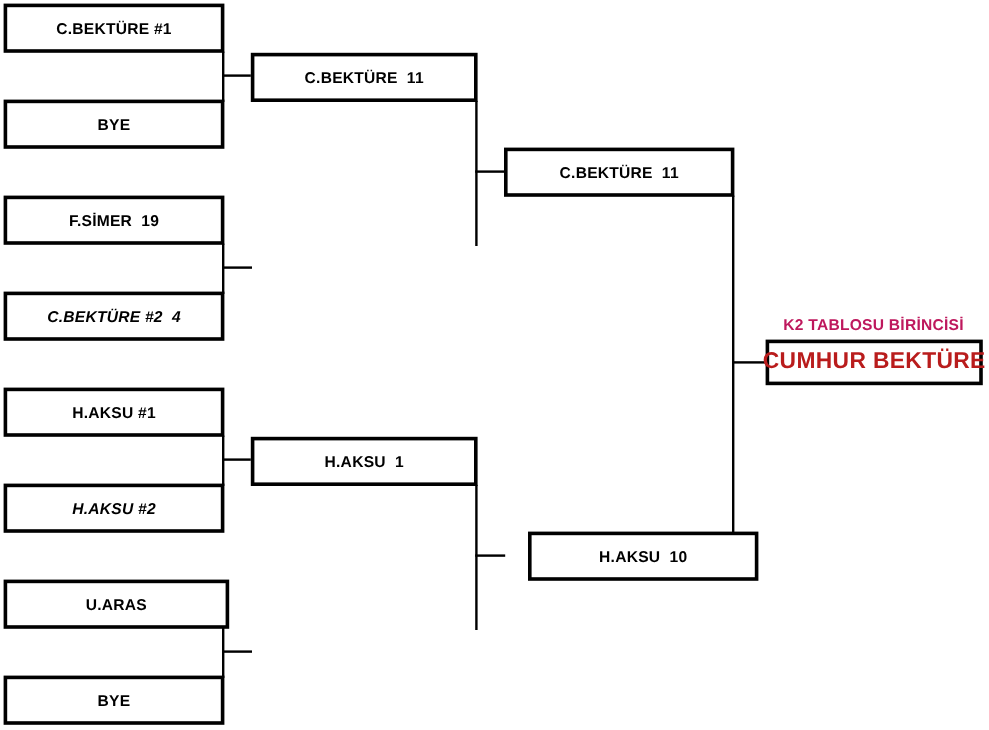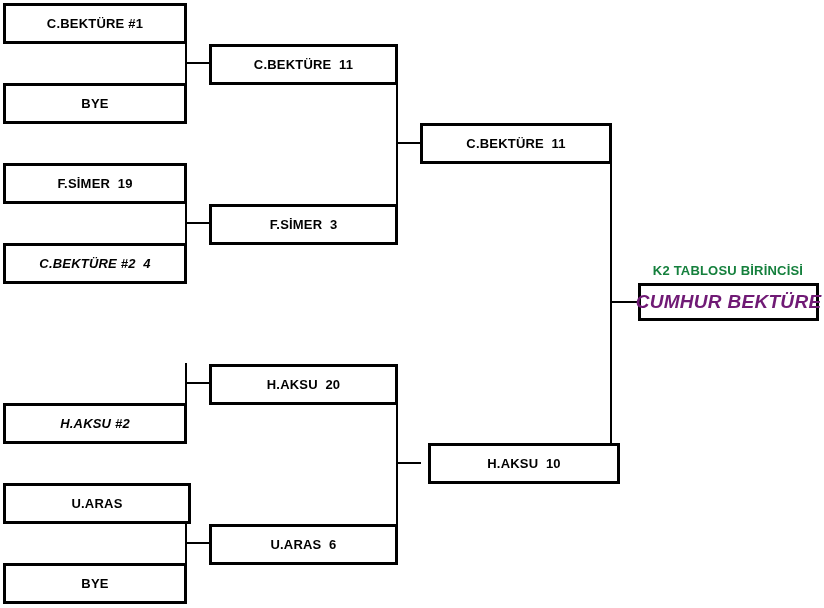--- a/index.html
+++ b/index.html
@@ -34,30 +34,29 @@
   }
   .champion-box {
     position: absolute;
     box-sizing: border-box;
     border: 3px solid #000000;
     background: #ffffff;
     display: flex;
     align-items: center;
     justify-content: center;
     text-align: right;
-    color: #701a75;
+    color: #b91c1c;
     font-weight: bold;
-    font-style: italic;
     font-size: 19px;
     letter-spacing: 0.3px;
     white-space: pre;
   }
   .champion-label {
     position: absolute;
-    color: #15803d;
+    color: #be185d;
     font-weight: bold;
     font-size: 13px;
     letter-spacing: 0.2px;
     white-space: pre;
     text-align: center;
   }
   .conn-v {
     position: absolute;
     background: #000000;
     width: 2px;
@@ -74,20 +73,21 @@
 <div id="bracket-root">
 
   <div class="match-box" style="left:3px;  top:3px;   width:184px; height:41px;">C.BEKTÜRE #1</div>
 
   <div class="match-box" style="left:3px;  top:83px;  width:184px; height:41px;">BYE</div>
 
   <div class="match-box" style="left:3px;  top:163px; width:184px; height:41px;">F.SİMER  19</div>
 
   <div class="match-box" style="left:3px;  top:243px; width:184px; height:41px;font-style:italic;">C.BEKTÜRE #2  4</div>
 
+  <div class="match-box" style="left:3px;  top:323px; width:184px; height:41px;">H.AKSU #1</div>
 
   <div class="match-box" style="left:3px;  top:403px; width:184px; height:41px;font-style:italic;">H.AKSU #2</div>
 
   <div class="match-box" style="left:3px;  top:483px; width:188px; height:41px;">U.ARAS</div>
 
   <div class="match-box" style="left:3px;  top:563px; width:184px; height:41px;">BYE</div>
 
   <div class="conn-v" style="left:185px; top:43px;  height:42px;"></div>
   <div class="conn-h" style="left:185px; top:62px;  width:25px;"></div>
 
@@ -95,35 +95,33 @@
   <div class="conn-h" style="left:185px; top:222px; width:25px;"></div>
 
   <div class="conn-v" style="left:185px; top:363px; height:42px;"></div>
   <div class="conn-h" style="left:185px; top:382px; width:25px;"></div>
 
   <div class="conn-v" style="left:185px; top:523px; height:42px;"></div>
   <div class="conn-h" style="left:185px; top:542px; width:25px;"></div>
 
   <div class="match-box" style="left:209px; top:44px;  width:189px; height:41px;">C.BEKTÜRE  11</div>
 
-  <div class="match-box" style="left:209px; top:204px; width:189px; height:41px;">F.SİMER  3</div>
 
-  <div class="match-box" style="left:209px; top:364px; width:189px; height:41px;">H.AKSU  20</div>
+  <div class="match-box" style="left:209px; top:364px; width:189px; height:41px;">H.AKSU  1</div>
 
-  <div class="match-box" style="left:209px; top:524px; width:189px; height:41px;">U.ARAS  6</div>
 
   <div class="conn-v" style="left:396px; top:84px;  height:121px;"></div>
   <div class="conn-h" style="left:396px; top:142px; width:25px;"></div>
 
   <div class="conn-v" style="left:396px; top:404px; height:121px;"></div>
   <div class="conn-h" style="left:396px; top:462px; width:25px;"></div>
 
   <div class="match-box" style="left:420px; top:123px; width:192px; height:41px;">C.BEKTÜRE  11</div>
 
-  <div class="match-box" style="left:428px; top:443px; width:192px; height:41px;">H.AKSU  10</div>
+  <div class="match-box" style="left:440px; top:443px; width:192px; height:41px;">H.AKSU  10</div>
 
   <div class="conn-v" style="left:610px; top:163px; height:281px;"></div>
   <div class="conn-h" style="left:610px; top:301px; width:30px;"></div>
 
   <div class="champion-label" style="left:638px; top:263px; width:180px;">K2 TABLOSU BİRİNCİSİ</div>
 
   <div class="champion-box" style="left:638px; top:283px; width:181px; height:38px;">CUMHUR BEKTÜRE</div>
 
 </div>
 

